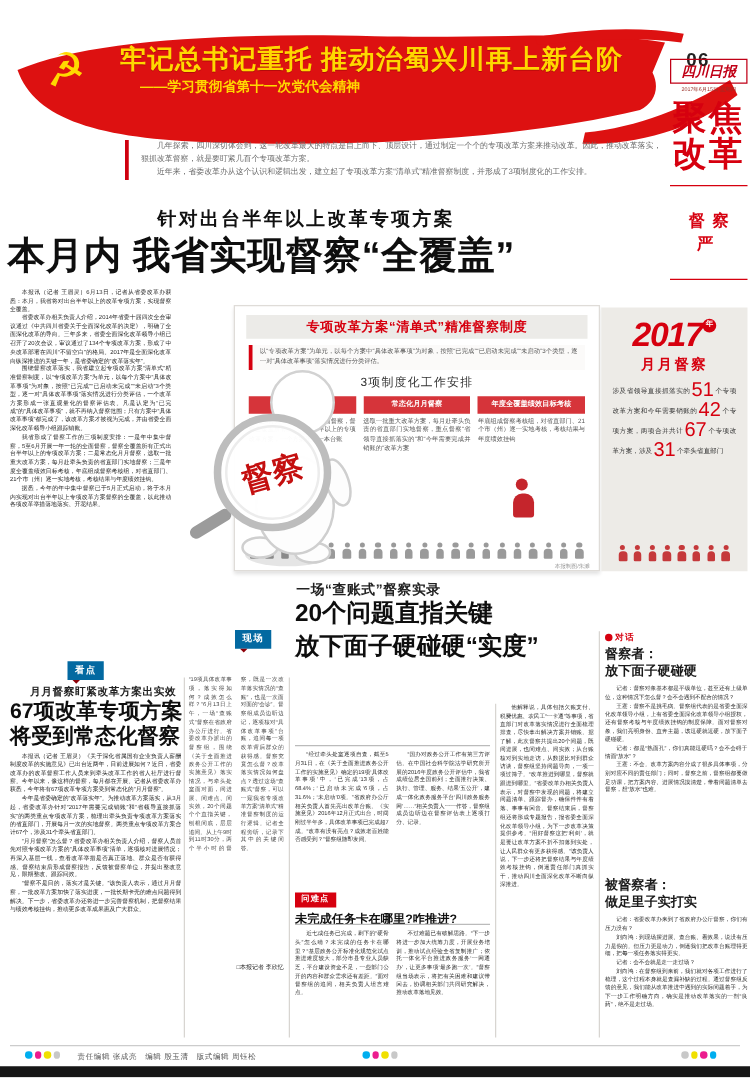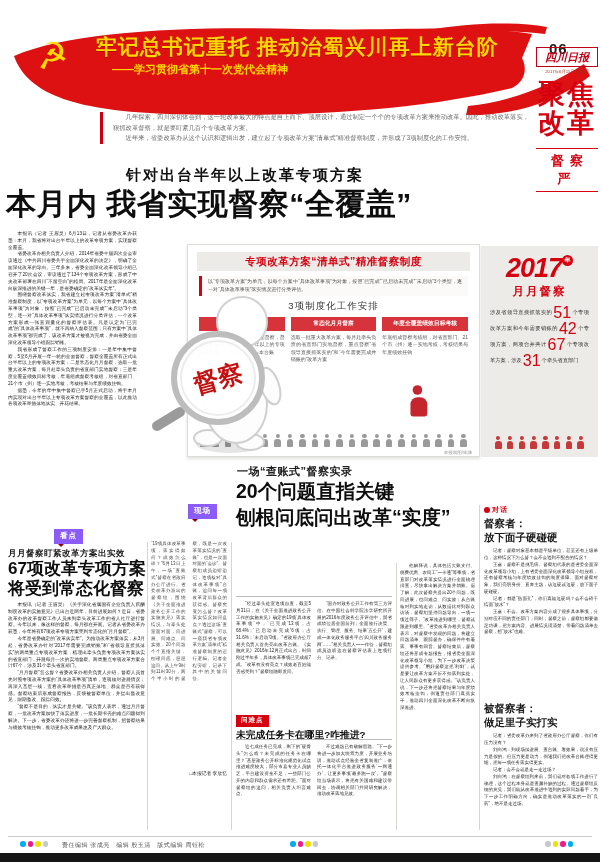--- a/index.html
+++ b/index.html
@@ -11,21 +11,21 @@
   .emblem{position:absolute;left:36px;top:38px;font-size:36px;color:#ffd900;transform:rotate(-8deg);line-height:1;}
   .banner-title{position:absolute;left:96px;top:33px;font-size:21px;font-weight:900;color:#ffd800;letter-spacing:1px;white-space:nowrap;text-shadow:0 1px 0 rgba(120,0,0,.4);}
   .banner-sub{position:absolute;left:112px;top:62px;font-size:11px;font-weight:bold;color:#ffd800;white-space:nowrap;}
   .pageno{position:absolute;left:549px;top:40px;font-size:15px;color:#222;letter-spacing:1px;font-weight:bold;}
   
   .masthead{position:absolute;left:536px;top:47px;width:62px;text-align:center;}
   .mh-logo{border:1px solid #c00016;color:#c00016;font-family:"DejaVu Serif",serif;font-style:italic;font-weight:900;font-size:11px;padding:1.5px 0;}
   .mh-date{font-size:4.3px;color:#9a3028;margin-top:2px;white-space:nowrap;}
   .mh-focus div{font-size:27px;font-weight:900;color:#d6000f;line-height:1.08;letter-spacing:2px;}
   .mh-focus{margin-top:6px;}
-  .mh-topic{margin-top:10px;border-top:1px solid #d6000f;border-bottom:1px solid #d6000f;padding:3px 0;font-size:13px;font-weight:900;color:#d6000f;letter-spacing:6px;text-indent:6px;}
+  .mh-topic{margin-top:10px;border-top:1px solid #d6000f;border-bottom:1px solid #d6000f;padding:19px 0;font-size:13px;font-weight:900;color:#d6000f;letter-spacing:6px;text-indent:6px;}
   
   .intro{position:absolute;left:100px;top:112px;width:416px;border-left:3px solid #cf000e;padding-left:10px;}
   .intro p{margin:0;font-size:6.3px;color:#6b6b6b;line-height:1.7;text-align:justify;text-indent:2em;}
   .kicker{position:absolute;left:126px;top:166px;font-size:15px;font-weight:900;color:#111;letter-spacing:2px;}
   .headline{position:absolute;left:6px;top:184px;font-size:30px;font-weight:900;color:#0e0e0e;white-space:nowrap;letter-spacing:0.5px;}
   
   .leftcol{position:absolute;left:8px;top:231px;width:129px;height:299px;overflow:hidden;}
   .bodytext p{margin:0;font-size:4.7px;line-height:1.45;color:#1d1d1d;text-align:justify;text-indent:2em;}
   
   .igcard{position:absolute;left:187px;top:244px;width:291px;height:211px;background:#fff;border:1px solid #dfdcd8;box-shadow:0 2px 3px rgba(0,0,0,.12);}
@@ -46,21 +46,21 @@
   .mascot{position:absolute;left:150px;top:286px;width:142px;height:172px;z-index:6;}
   
   .panel{position:absolute;left:481px;top:246px;width:117px;height:211px;background:#edebe7;text-align:center;}
   .panel-year{margin-top:9px;font-size:27px;font-weight:900;font-style:italic;color:#d6000f;line-height:1;letter-spacing:-1px;}
   .year-circle{display:inline-block;width:11px;height:11px;border-radius:50%;background:#d6000f;color:#fff;font-size:6px;line-height:11px;font-style:normal;vertical-align:top;text-align:center;letter-spacing:0;}
   .panel-title{font-size:11.5px;font-weight:900;color:#d6000f;letter-spacing:2px;margin-top:2px;}
   .panel-text{margin:6px 9px 0;font-size:5.3px;color:#333;line-height:2.1;text-align:justify;}
   .bignum{font-size:16px;font-weight:400;color:#d6000f;line-height:1;vertical-align:middle;padding:0 1px;}
   .panel-people{position:absolute;left:14px;right:14px;bottom:8px;display:flex;justify-content:space-between;color:#c5393b;}
   
-  .ribbon{position:absolute;background:#8b5cf6;color:#fff;font-size:7.5px;font-weight:bold;padding:2px 6px 3px;letter-spacing:1px;}
+  .ribbon{position:absolute;background:#0369a1;color:#fff;font-size:7.5px;font-weight:bold;padding:2px 6px 3px;letter-spacing:1px;}
   .ribbon::after{content:"";position:absolute;left:4px;top:100%;border:3px solid transparent;border-top-color:#8e0009;}
   .qatag{display:inline-block;background:#d6000f;color:#fff;font-size:6.5px;font-weight:bold;padding:1.5px 5px;letter-spacing:1px;}
   
   .scene-kicker{position:absolute;left:237px;top:464px;font-size:11px;font-weight:900;color:#222;letter-spacing:0.5px;}
   .scene-headline{position:absolute;left:236px;top:479px;font-size:19.5px;font-weight:900;color:#0e0e0e;line-height:1.33;white-space:nowrap;}
   .leadin{position:absolute;left:151px;top:541px;width:76px;height:226px;column-count:2;column-gap:7px;font-size:4.5px;color:#444;line-height:1.5;text-align:justify;overflow:hidden;}
   .byline{position:absolute;left:151px;top:770px;width:76px;text-align:right;font-size:4.8px;color:#222;}
   
   .qa-head{font-size:9.8px;font-weight:900;color:#111;margin-top:2.5px;white-space:nowrap;}
   .hrule{position:absolute;border-top:1px solid #bbb;}
@@ -72,21 +72,21 @@
   
   .dlg{position:absolute;left:484px;top:505px;width:114px;}
   .dlg-tag{color:#d6000f;font-size:7px;font-weight:bold;letter-spacing:1px;}
   .dlg-tag .dot{display:inline-block;width:6px;height:6px;border-radius:50%;background:#d6000f;vertical-align:-0.5px;margin-right:2px;}
   .dlg-head{font-size:10.5px;font-weight:900;color:#1a1a1a;line-height:1.3;margin-top:2px;}
   .dlg-body{margin-top:4px;height:146px;overflow:hidden;}
   .dlg-body p{margin:0;font-size:4.5px;color:#2a2a2a;line-height:1.5;text-align:justify;text-indent:2em;}
   .dlg2{position:absolute;left:484px;top:700px;width:114px;}
   .dlg2 .dlg-body{height:96px;}
   
-  .hl-kicker{position:absolute;left:8px;top:548px;font-size:8.5px;font-weight:900;color:#222;letter-spacing:0.5px;}
+  .hl-kicker{position:absolute;left:24px;top:548px;font-size:8.5px;font-weight:900;color:#222;letter-spacing:0.5px;}
   .hl-head{position:absolute;left:8px;top:559px;font-size:17px;font-weight:900;color:#0e0e0e;line-height:1.2;}
   .hl-body{position:absolute;left:8px;top:602px;width:137px;height:230px;overflow:hidden;}
   
   .foot-rule{position:absolute;left:8px;top:836px;width:584px;border-top:1px solid #ccc;}
   .dots{position:absolute;top:841px;display:flex;gap:2px;}
   .dots i{width:5.5px;height:5.5px;border-radius:50%;display:inline-block;}
   .c{background:#00aeef;} .m{background:#ec1c8e;} .y{background:#f0e000;} .k{background:#c8c8c8;}
   .credits{position:absolute;left:62px;top:841px;font-size:6px;color:#555;letter-spacing:0.5px;}
   .bottombar{position:absolute;left:0;top:853px;width:600px;height:9px;background:#161616;}
 </style>
@@ -204,21 +204,21 @@
         <i class="person"></i>
         <i class="person"></i>
         <i class="person"></i>
     </div>
   </div>
 
   <div class="ribbon" style="left:188px;top:504px;">现场</div>
   <div class="scene-kicker">一场“查账式”督察实录</div>
   <div class="scene-headline">
     <div>20个问题直指关键</div>
-    <div>刨根问底问出改革“实度”</div>
+    <div>放下面子硬碰硬“实度”</div>
   </div>
   <div class="leadin">“19项具体改革事项，落实得如何？成效怎么样？”6月13日上午，一场“查账式”督察在省政府办公厅进行。省委改革办派出的督察组，围绕《关于全面推进政务公开工作的实施意见》落实情况，与牵头处室面对面，问进展、问难点、问实效，20个问题个个直指关键，刨根问底，层层追问。从上午9时到11时30分，两个半小时的督察，既是一次改革落实情况的“查账”，也是一次面对面的“会诊”。督察组成员边听边记，逐项核对“具体改革事项”台账，追问每一项改革背后群众的获得感。督察究竟怎么督？改革落实情况如何盘点？透过这场“查账式”督察，可以一窥我省专项改革方案“清单式”精准督察制度的运行逻辑。记者全程旁听，记录下其中的关键问答。</div>
   <div class="byline">□本报记者 李欣忆</div>
 
   <div class="ribbon" style="left:54px;top:529px;">看点</div>
   <div class="hl-kicker">月月督察盯紧改革方案出实效</div>
   <div class="hl-head">
     <div>67项改革专项方案</div>
     <div>将受到常态化督察</div>
   </div>

